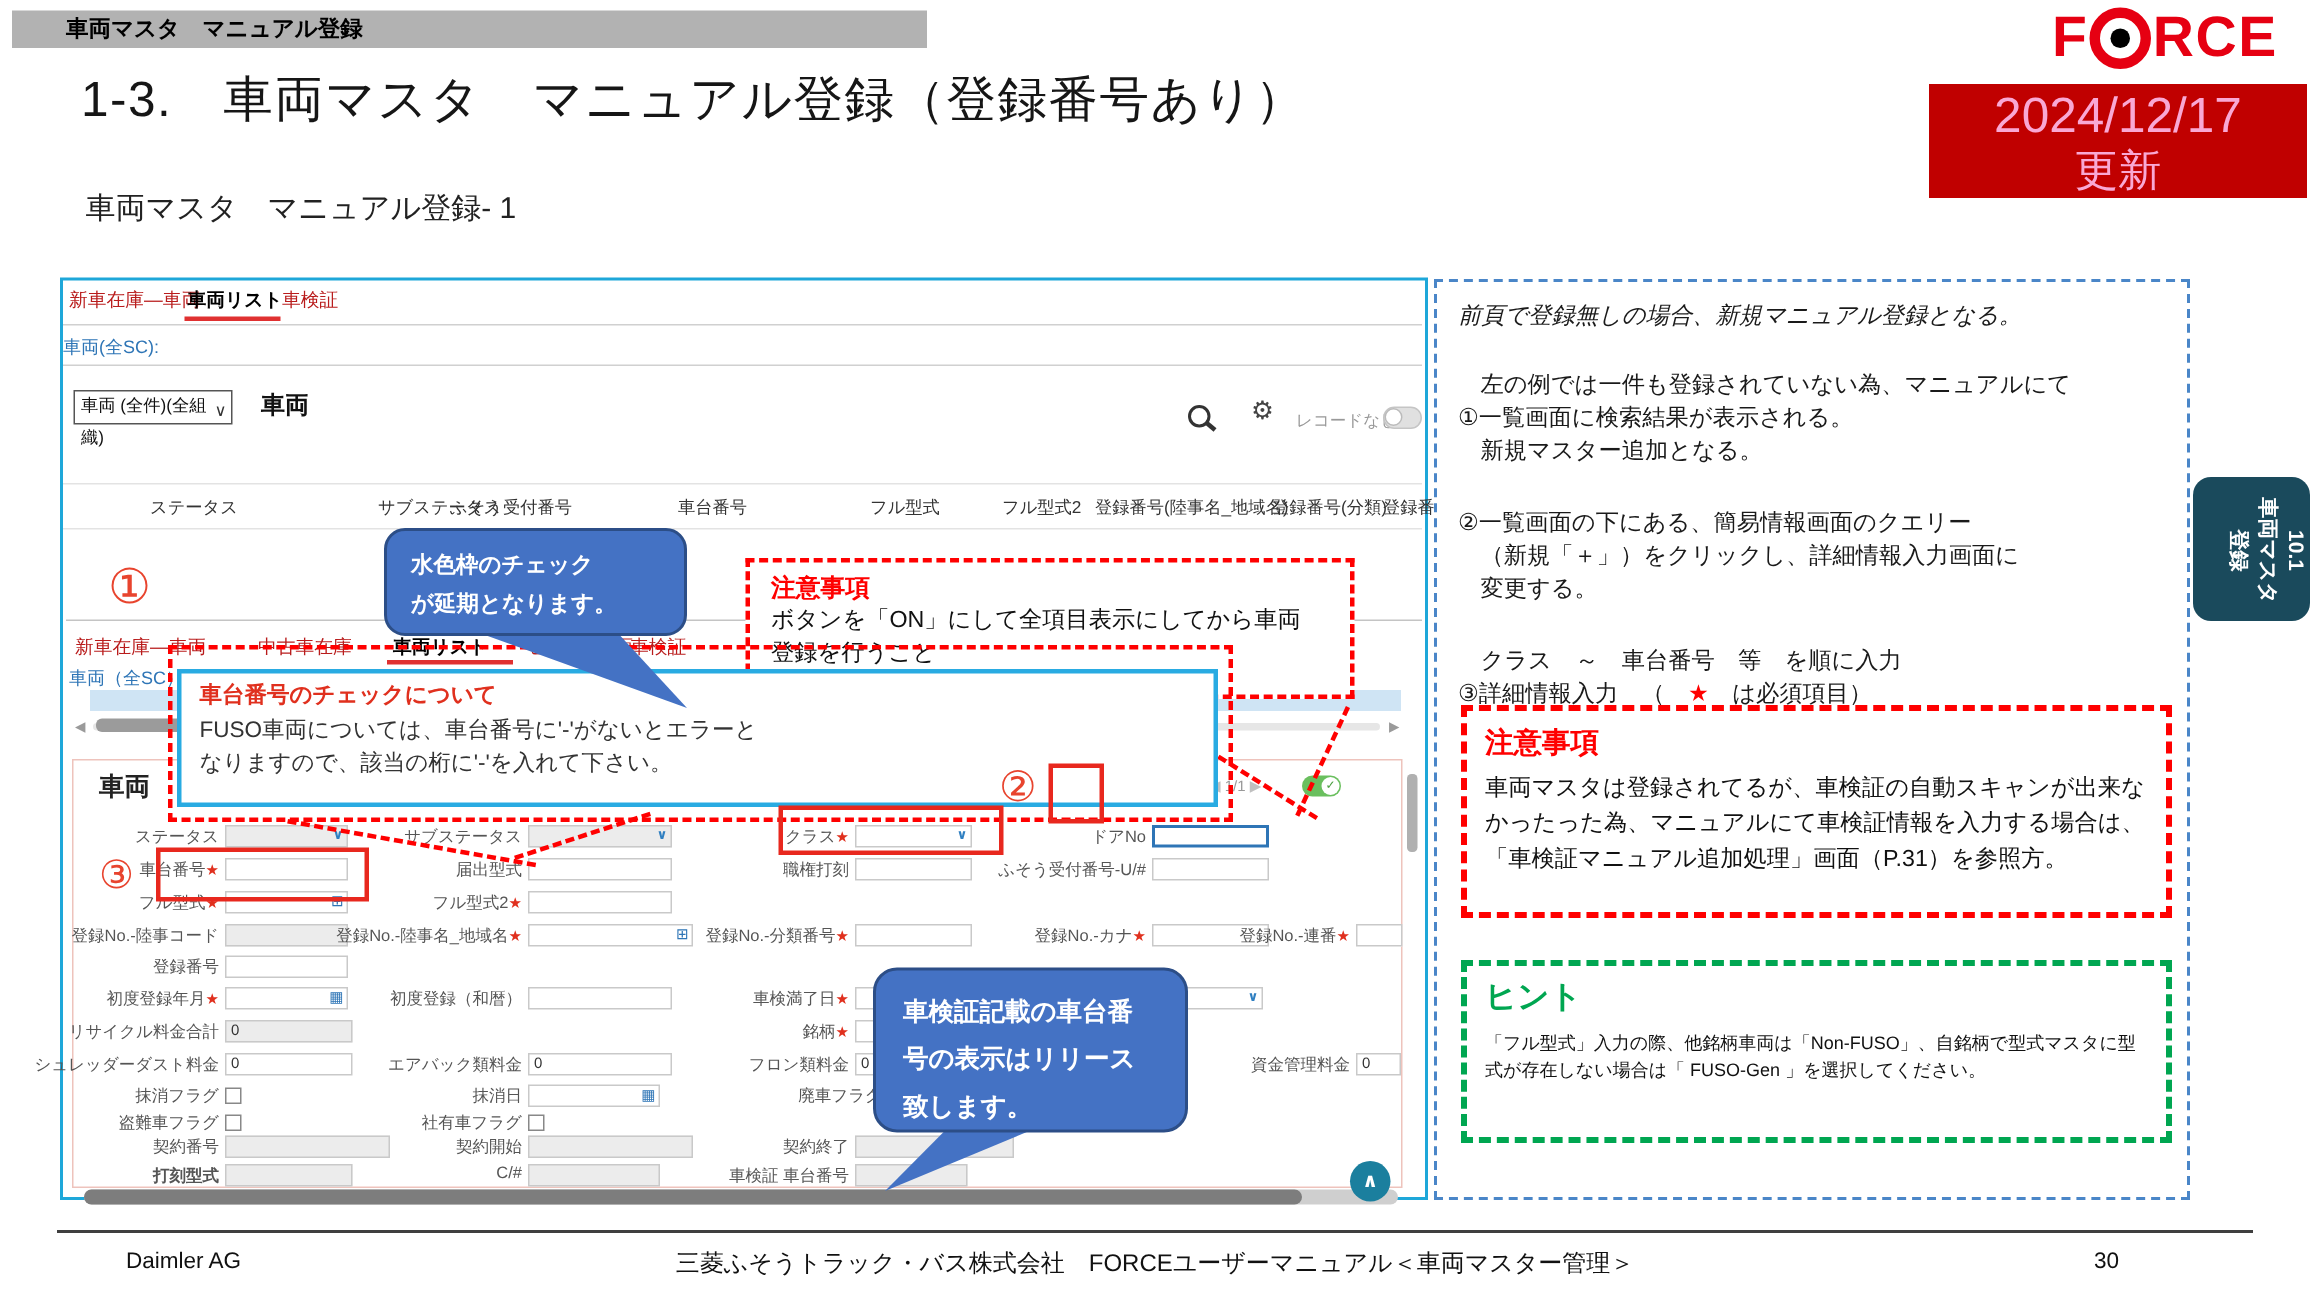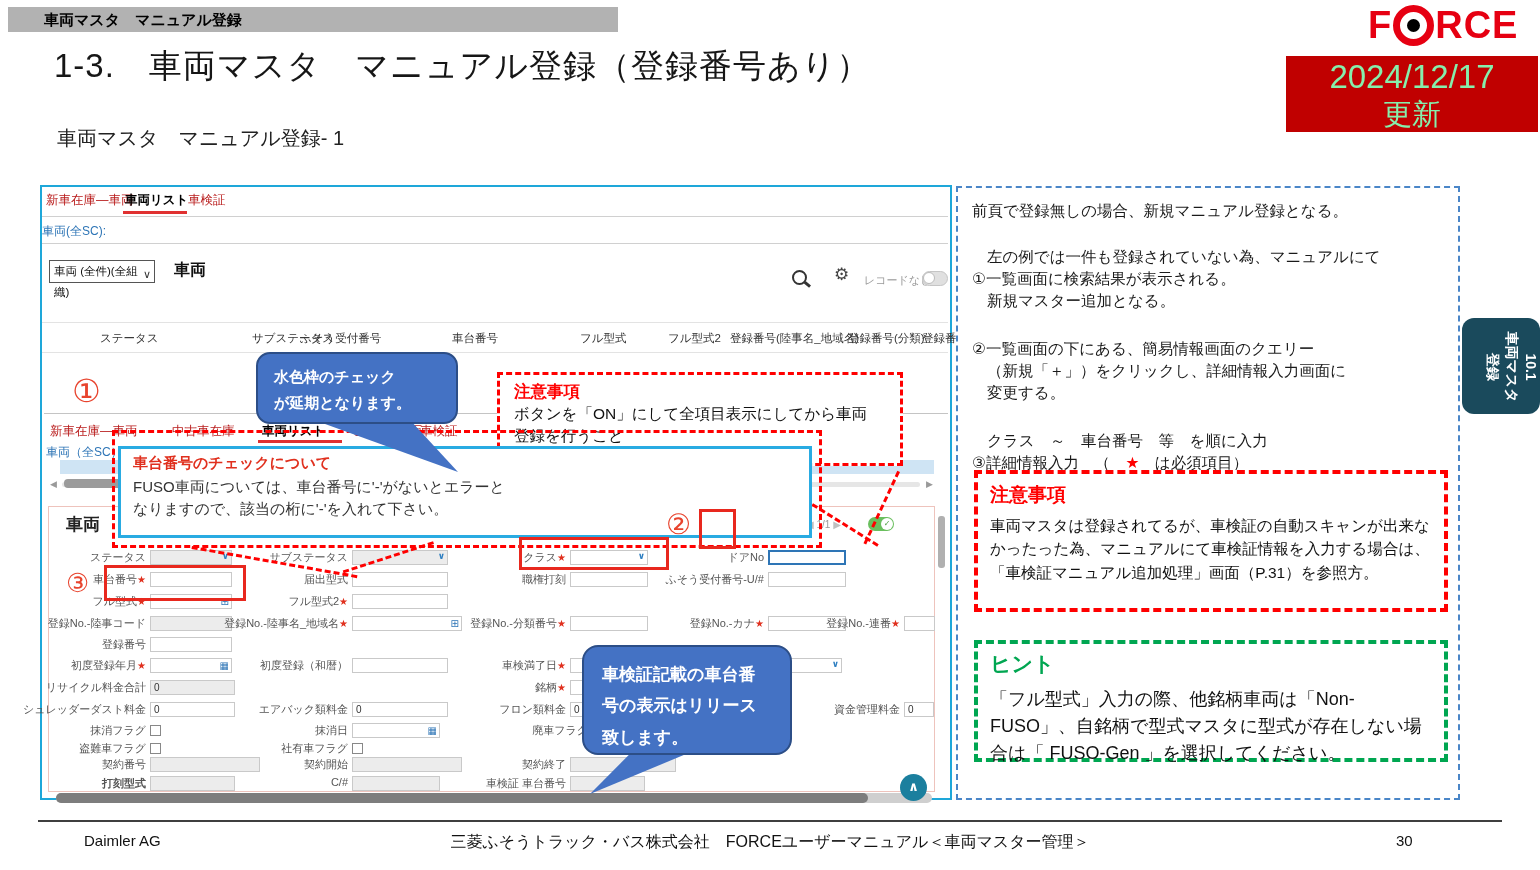--- a/index.html
+++ b/index.html
@@ -11,21 +11,21 @@
   
   #top-bar{left:8px;top:7px;width:610px;height:25px;background:#b2b2b2;
            font-size:15px;font-weight:bold;line-height:25px;padding-left:36px;box-sizing:border-box;color:#000;}
   #main-title{left:54px;top:44px;font-size:33px;color:#161616;letter-spacing:1px;}
   #sub-title{left:57px;top:125px;font-size:20px;color:#222;}
   #logo{left:1368px;top:4px;display:flex;align-items:center;font-size:38px;font-weight:800;
         color:#e60012;letter-spacing:1px;}
   #logo .o-swirl{display:inline-block;width:27px;height:27px;border:7px solid #e60012;border-radius:50%;
         position:relative;margin:0 1px;}
   #logo .o-swirl:after{content:"";position:absolute;left:7px;top:7px;width:13px;height:13px;background:#000;border-radius:50%;}
-  #date-box{left:1286px;top:56px;width:252px;height:76px;background:#c00000;color:#86efac;text-align:center;}
+  #date-box{left:1286px;top:56px;width:252px;height:76px;background:#c00000;color:#f9a8d4;text-align:center;}
   #date-box .d1{font-size:33px;line-height:42px;}
   #date-box .d2{font-size:29px;line-height:32px;}
 
   
   #shot1{left:40px;top:185px;width:912px;height:615px;border:2px solid #1ea7d9;background:#fff;box-sizing:border-box;}
   .ui-tab{position:absolute;font-size:12.5px;color:#b91c1c;}
   .ui-tab.active{color:#000;font-weight:bold;}
   #ui1-underline{left:123px;top:211px;width:64px;height:3px;background:#e03131;}
   #ui2-underline{left:258px;top:440px;width:84px;height:3px;background:#e03131;}
   .hline{position:absolute;height:1px;background:#d0d0d0;}
@@ -101,30 +101,30 @@
   #bubble2{left:582px;top:645px;width:210px;height:110px;padding:12px 18px;font-size:17px;line-height:1.85;border-radius:16px;}
   .tail{position:absolute;background:#4472c4;z-index:29;}
   #tail1{left:298px;top:420px;width:160px;height:52px;clip-path:polygon(10% 0,70% 0,100% 100%);}
   #tail2{left:590px;top:750px;width:115px;height:44px;clip-path:polygon(38% 0,92% 0,0 100%);}
 
   
   #right-panel{left:956px;top:186px;width:504px;height:614px;border:2px dashed #4a86c8;box-sizing:border-box;
                padding:12px 14px;font-size:15.5px;color:#1a1a1a;}
   #right-panel .rp-line{line-height:1.42;}
   #right-panel .ind{padding-left:15px;}
-  #rp-intro{margin-bottom:24px;}
+  #rp-intro{margin-bottom:24px;font-style:italic;}
   .rp-step{margin-bottom:26px;}
   #rp-caution{position:absolute;left:974px;top:470px;width:474px;height:142px;border:4px dashed #ff0000;
               box-sizing:border-box;padding:8px 12px;background:#fff;}
   #rp-caution .t{font-size:19px;font-weight:bold;color:#ff0000;margin-bottom:6px;}
   #rp-caution .b{font-size:15.5px;line-height:1.5;color:#111;}
   #rp-hint{position:absolute;left:974px;top:640px;width:474px;height:122px;border:4px dashed #00a651;
            box-sizing:border-box;padding:6px 12px;background:#fff;}
   #rp-hint .t{font-size:21px;font-weight:bold;color:#00a651;margin-bottom:8px;}
-  #rp-hint .b{font-size:18px;line-height:1.5;color:#111;}
+  #rp-hint .b{font-size:12px;line-height:1.5;color:#111;}
   .star-red{color:#ff0000;}
 
   
   #side-tab{left:1462px;top:318px;width:78px;height:96px;background:#1a4a5c;border-radius:12px;z-index:5;}
   #side-tab .rot{position:absolute;left:-9px;top:10px;width:96px;height:78px;transform:rotate(90deg);
                  color:#fff;text-align:center;font-weight:bold;font-size:14px;line-height:1.35;}
 
   
   #footer-line{left:38px;top:820px;width:1464px;height:2px;background:#3f3f3f;}
   #footer-left{left:84px;top:832px;font-size:15px;}

